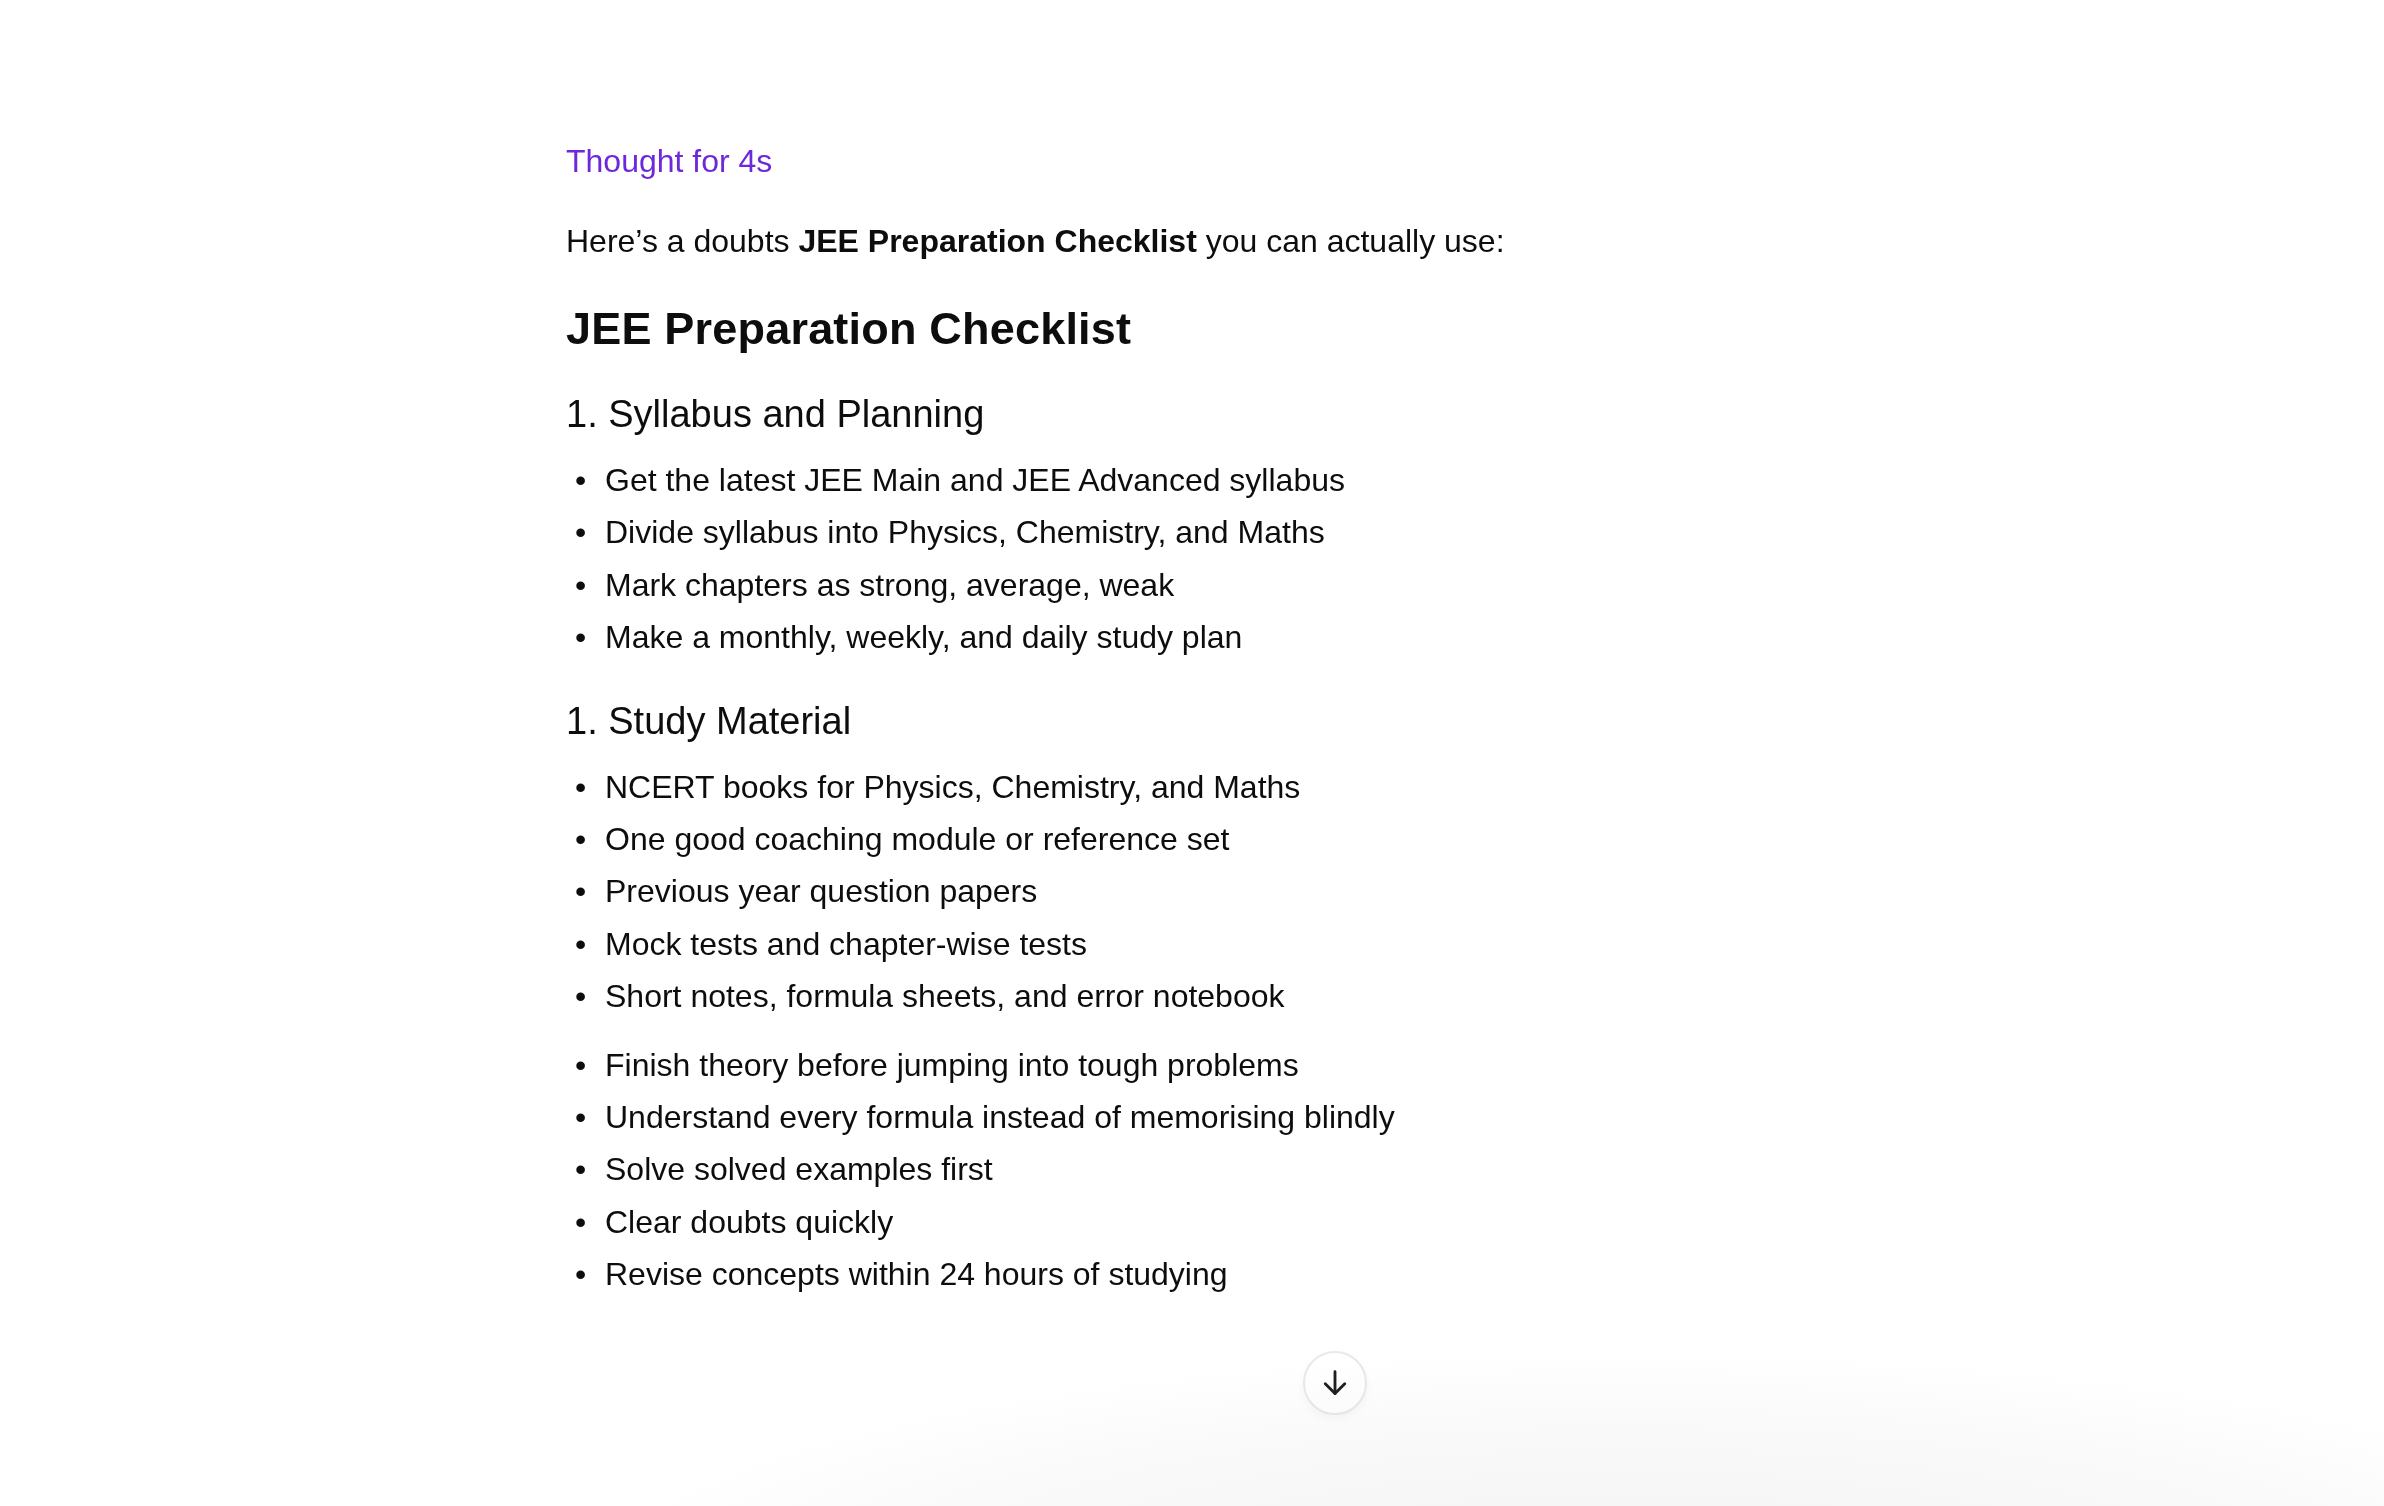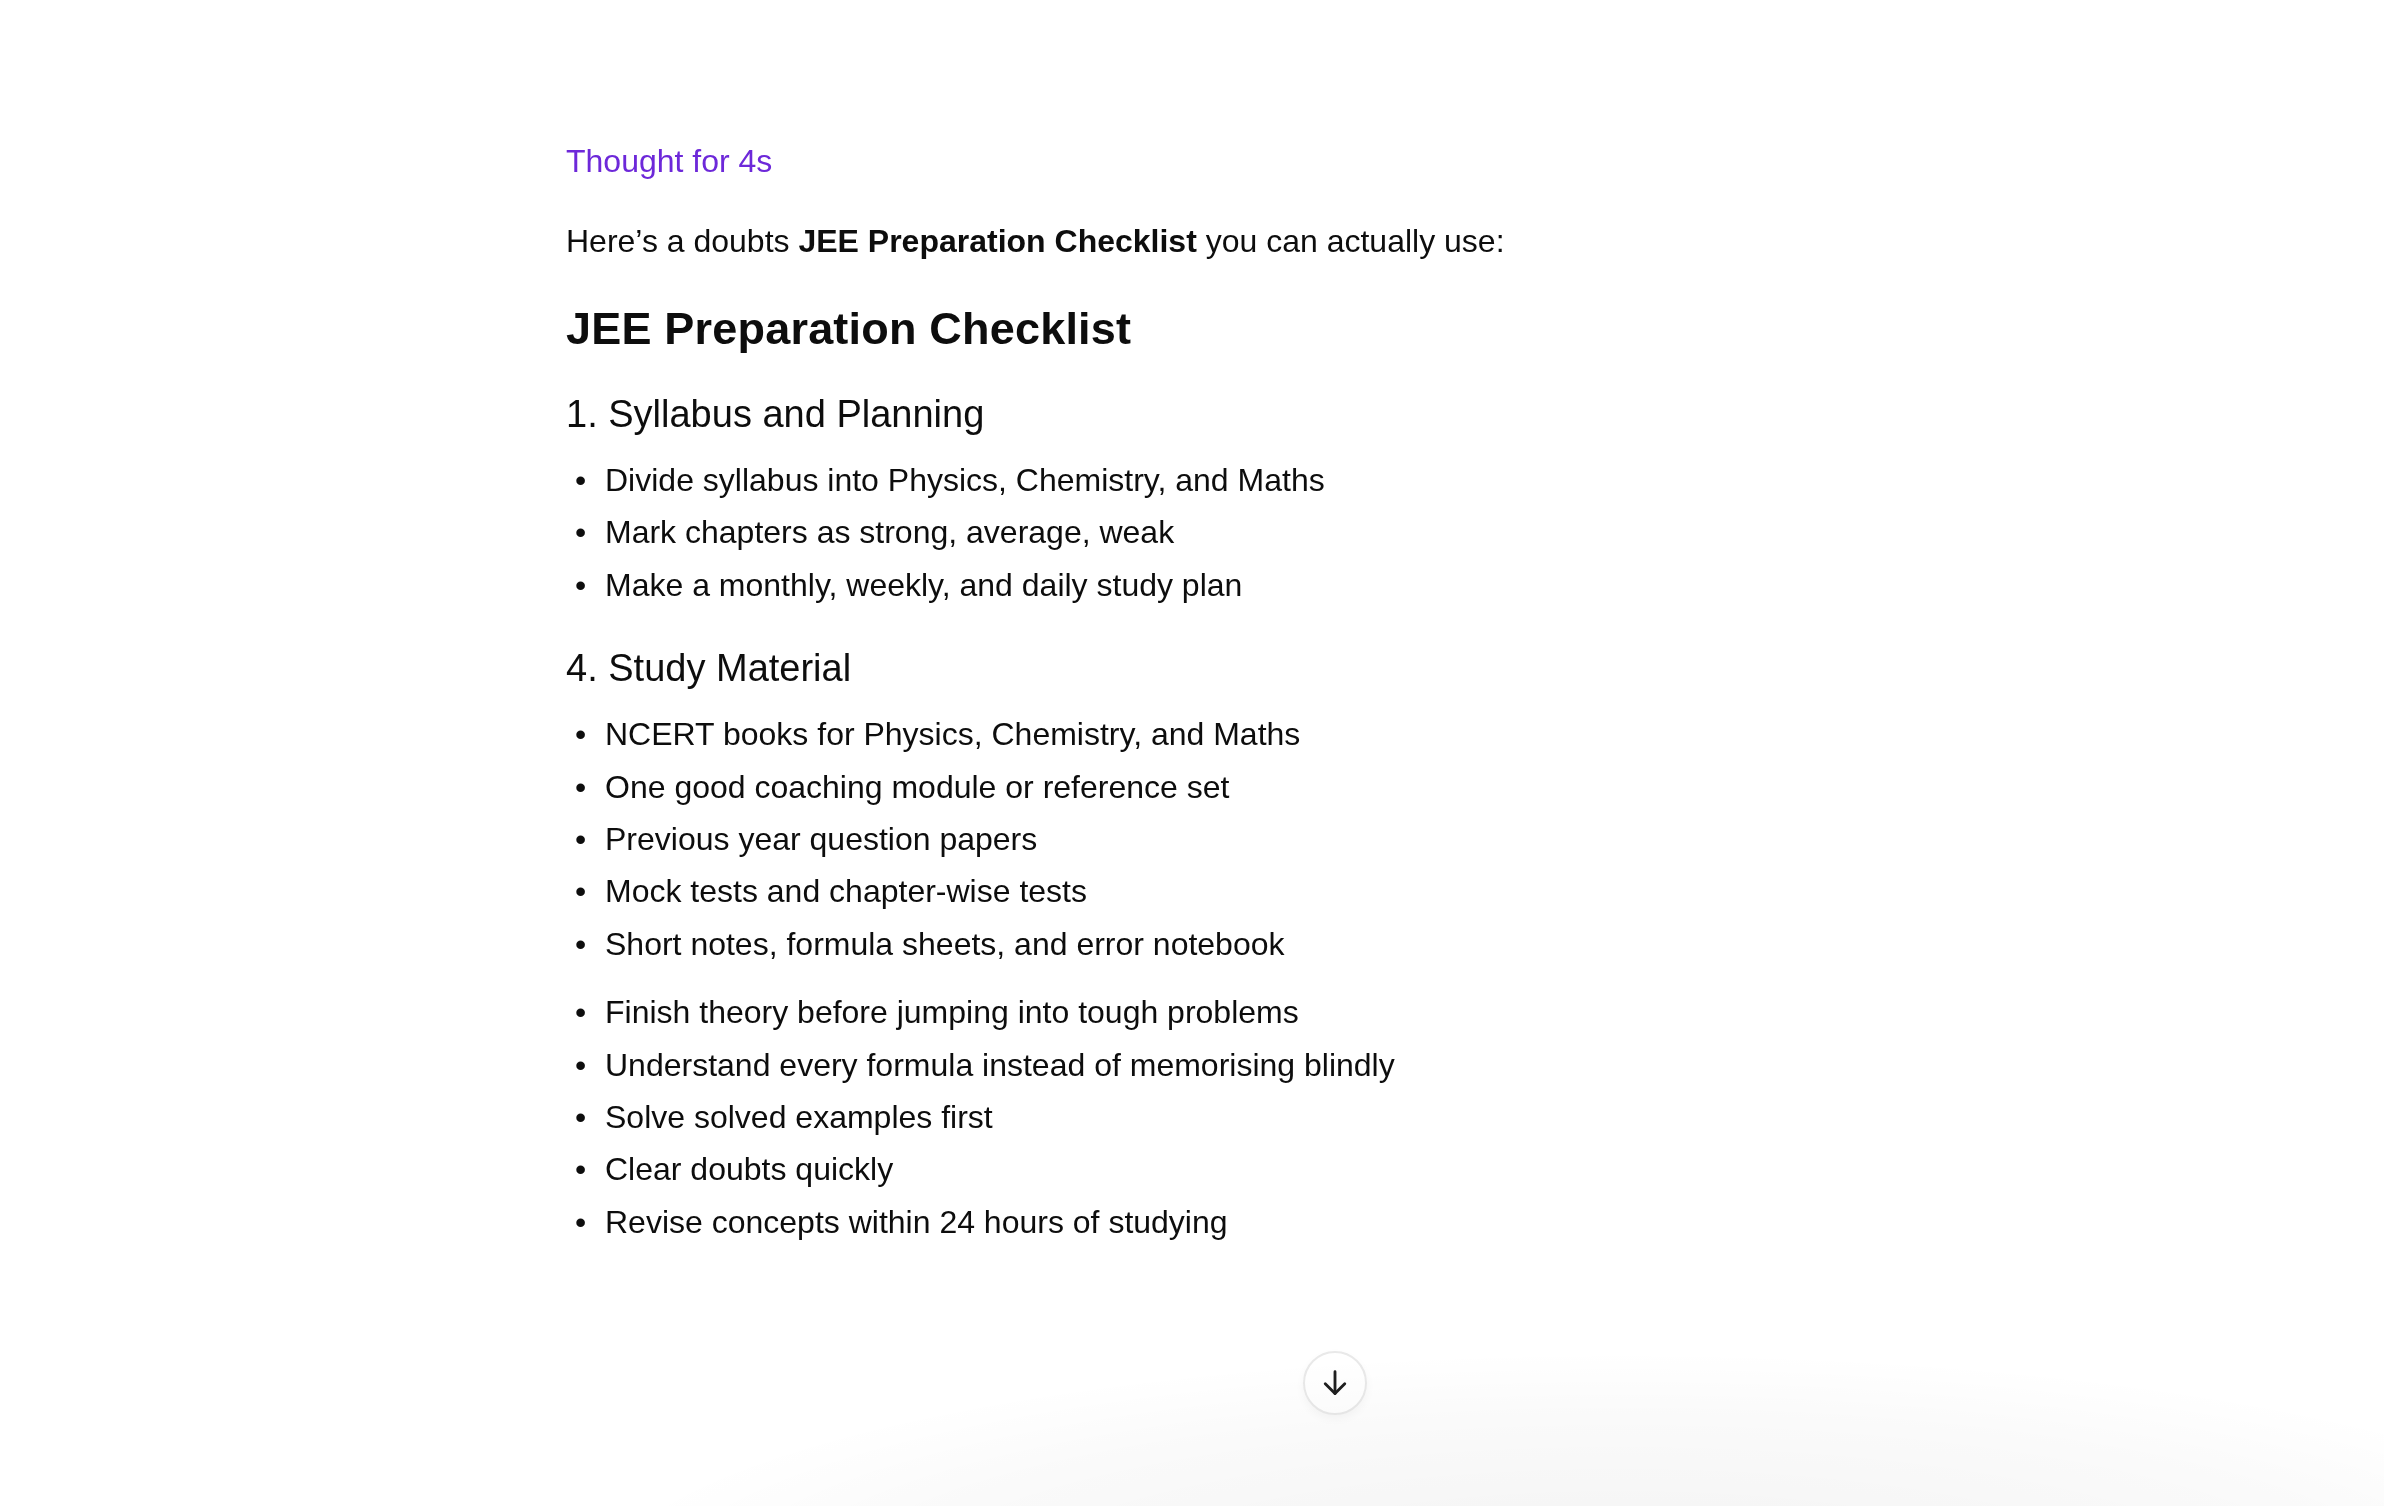--- a/index.html
+++ b/index.html
@@ -137,28 +137,29 @@
 
   <div class="thought-label">Thought for 4s</div>
 
   <p class="intro-paragraph"><span>Here’s a doubts </span><strong>JEE Preparation Checklist</strong><span> you can actually use:</span></p>
 
   <h2 class="answer-title">JEE Preparation Checklist</h2>
 
   <section>
     <h3 class="section-heading">1. Syllabus and Planning</h3>
     <ul class="checklist">
+      <li>Get the latest JEE Main and JEE Advanced syllabus</li>
       <li>Divide syllabus into Physics, Chemistry, and Maths</li>
       <li>Mark chapters as strong, average, weak</li>
       <li>Make a monthly, weekly, and daily study plan</li>
     </ul>
   </section>
 
   <section>
-    <h3 class="section-heading">4. Study Material</h3>
+    <h3 class="section-heading">1. Study Material</h3>
     <ul class="checklist">
       <li>NCERT books for Physics, Chemistry, and Maths</li>
       <li>One good coaching module or reference set</li>
       <li>Previous year question papers</li>
       <li>Mock tests and chapter-wise tests</li>
       <li>Short notes, formula sheets, and error notebook</li>
     </ul>
   </section>
 
   <section>

